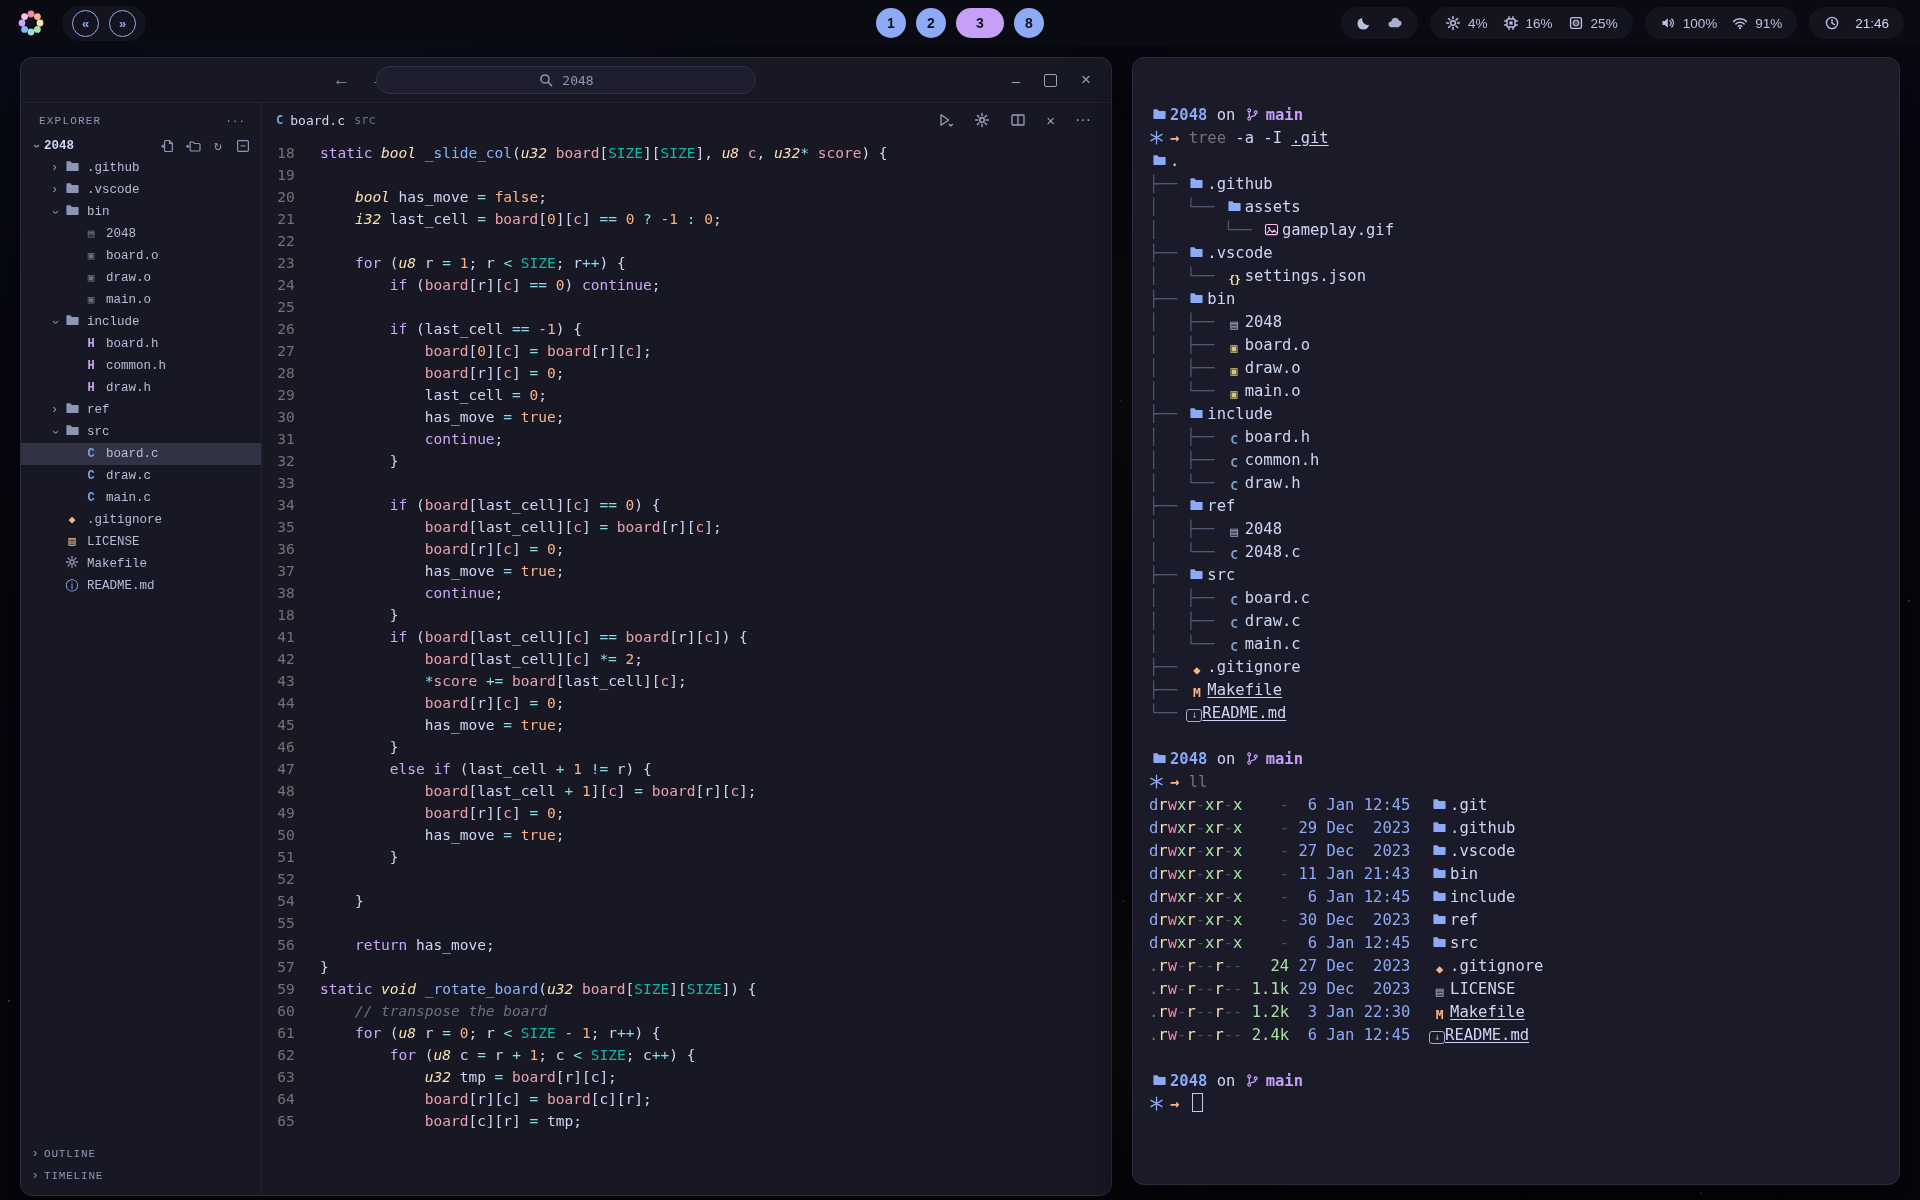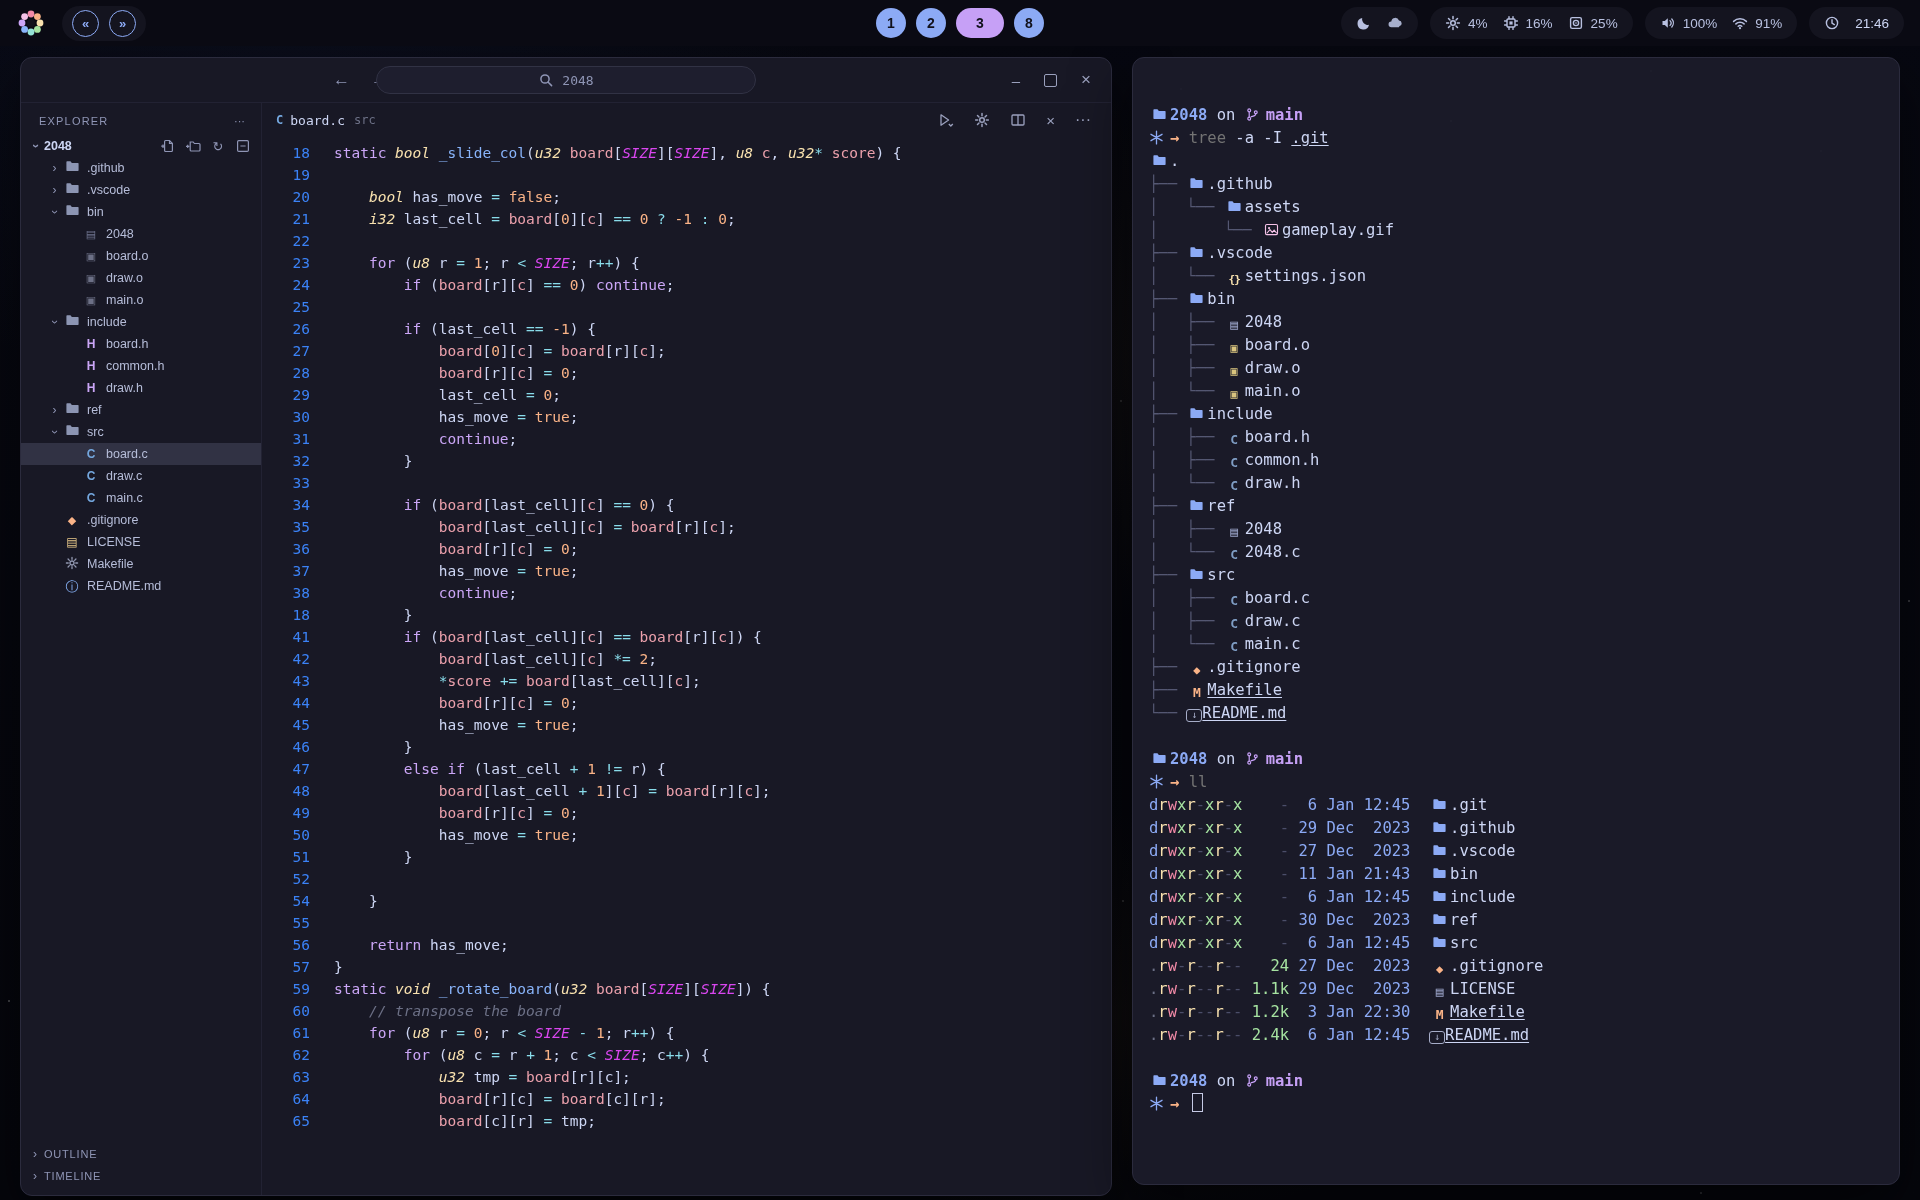--- a/index.html
+++ b/index.html
@@ -40,21 +40,21 @@
   
   .titlebar{height:44px;position:relative;flex:none;border-bottom:1px solid #222233}
   .nav{position:absolute;top:0;height:44px;display:flex;align-items:center;color:#8f95b5;font-size:17px;cursor:pointer}
   .nav.back{left:312px}.nav.fwd{left:350px}
   .search-pill{position:absolute;left:50%;top:8px;transform:translateX(-50%);width:380px;height:28px;background:#1e1e2e;border:1px solid #313244;border-radius:15px;display:flex;align-items:center;justify-content:center;gap:8px;color:#8f95b5;font-family:"DejaVu Sans Mono",monospace;font-size:13px;box-sizing:border-box;cursor:text}
   .win-controls{position:absolute;right:20px;top:0;height:44px;display:flex;align-items:center;gap:24px;color:#9aa0bd;font-size:15px}
   .win-controls span{cursor:pointer}
   .maxbox{width:11px;height:11px;border:1.5px solid #9aa0bd;border-radius:2px}
   
   .ed-body{flex:1;display:flex;min-height:0}
-  .explorer{width:240px;flex:none;position:relative;font-family:Liberation Sans, sans-serif;border-right:1px solid #222233}
+  .explorer{width:240px;flex:none;position:relative;font-family:Liberation Mono, monospace;border-right:1px solid #222233}
   .exp-header{display:flex;justify-content:space-between;align-items:center;padding:12px 16px 8px 18px;color:#8f95b5;font-size:11px;letter-spacing:1.2px}
   .exp-more{cursor:pointer;letter-spacing:0}
   .exp-row{height:22px;display:flex;align-items:center;font-size:12.5px;color:#b6bdd9;cursor:pointer;white-space:nowrap}
   .exp-row.selected{background:#313244}
   .exp-row.root{color:#cdd6f4;font-weight:700}
   .chev{width:17px;flex:none;color:#8f95b5;font-size:12px;display:flex;justify-content:center}
   .chev.open{transform:rotate(90deg)}
   .exp-ic{width:18px;flex:none;display:flex;justify-content:center;align-items:center;margin-right:6px}
   .exp-actions{margin-left:auto;display:flex;gap:9px;padding-right:10px;color:#8f95b5;font-weight:400}
   .exp-actions .act{width:16px;height:16px;display:flex;align-items:center;justify-content:center;cursor:pointer;font-size:13px}
@@ -62,23 +62,23 @@
   .exp-sec{height:22px;display:flex;align-items:center;color:#8f95b5;font-size:11px;letter-spacing:.8px;padding-left:6px;cursor:pointer}
   .ed-main{flex:1;display:flex;flex-direction:column;min-width:0}
   .tabbar{height:34px;display:flex;align-items:center;padding-left:14px;flex:none}
   .tab{display:flex;align-items:center;gap:7px;color:#cdd6f4;font-family:"DejaVu Sans Mono",monospace;font-size:13px;cursor:pointer}
   .tab-dir{color:#6c7086;font-size:12px;margin-left:2px}
   .tab-actions{margin-left:auto;display:flex;align-items:center;gap:20px;padding-right:20px;color:#9aa0bd}
   .tab-actions .act{cursor:pointer;display:flex;align-items:center}
   
   .code{flex:1;font-family:"DejaVu Sans Mono",monospace;font-size:14.5px;line-height:22px;padding-top:5px;overflow:hidden;font-variant-ligatures:none}
   .cl{display:flex;white-space:pre;height:22px}
-  .ln{width:48px;flex:none;text-align:right;color:#3b82f6;margin-right:24px;user-select:none}
+  .ln{width:48px;flex:none;text-align:center;color:#737373;margin-right:10px;user-select:none}
   .tk-k{color:#cba6f7}.tk-t{color:#f9e2af;font-style:italic}.tk-f{color:#89b4fa}
-  .tk-p{color:#eba0ac;}.tk-ct{color:#d946ef;font-style:italic}
+  .tk-p{color:#eba0ac;}.tk-ct{color:#14b8a6;}
   .tk-n{color:#fab387}.tk-o{color:#89dceb}.tk-d{color:#cdd6f4}.tk-cm{color:#6c7086;font-style:italic}
   
   .term{padding:46px 18px 16px 16px;font-family:"DejaVu Sans Mono",monospace;font-size:15.5px;line-height:23px;color:#cdd6f4}
   .t-line{height:23px;white-space:pre}
   .t-ic{display:inline-block;width:21px;vertical-align:-2px;font-style:normal}
   .t-ic svg{width:15px;height:15px;display:inline-block}
   .t-pre{color:#545772}
   .t-dir{color:#8caaf5;font-weight:700}
   .t-branch{color:#c6a0f6;font-weight:700}
   .t-arrow{color:#fab387;font-weight:700}

